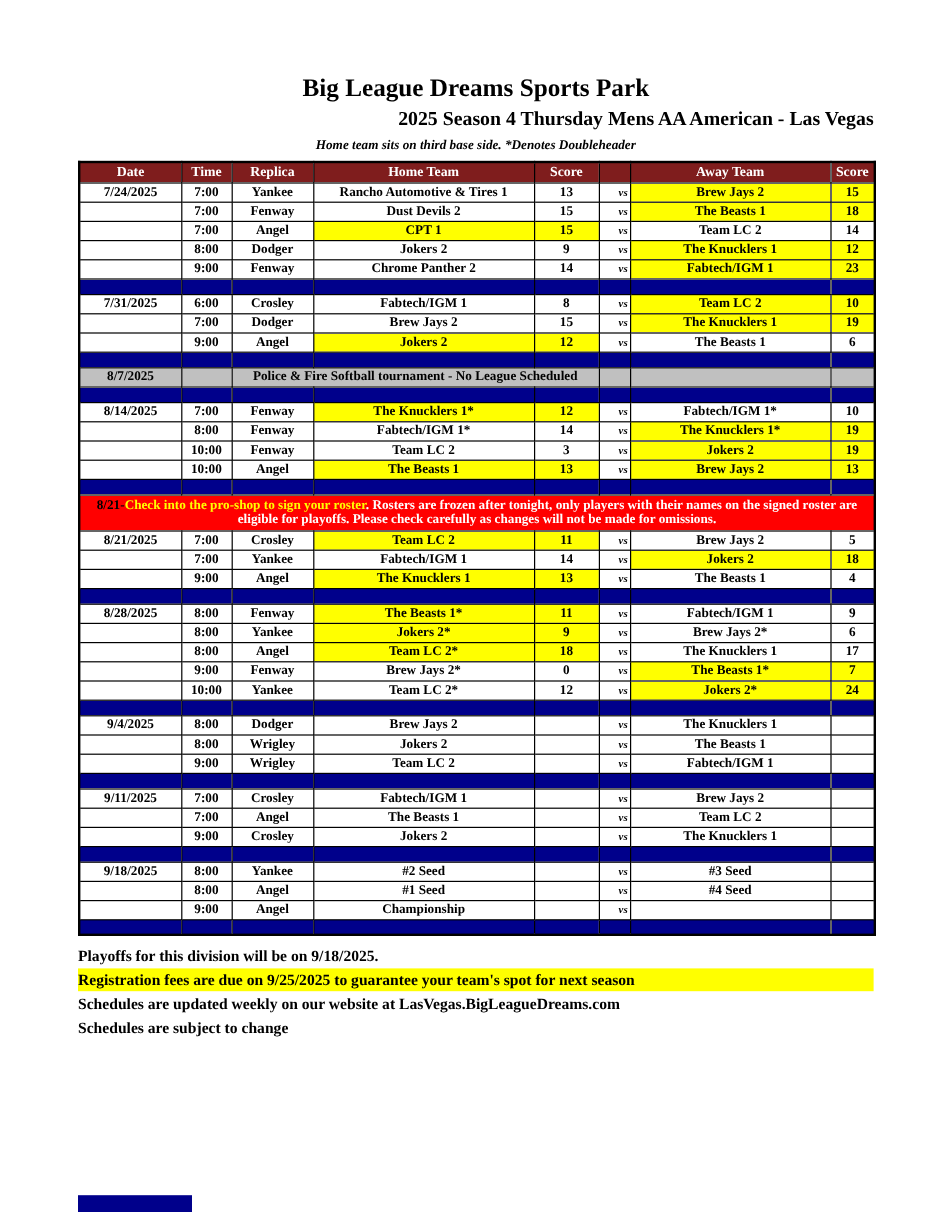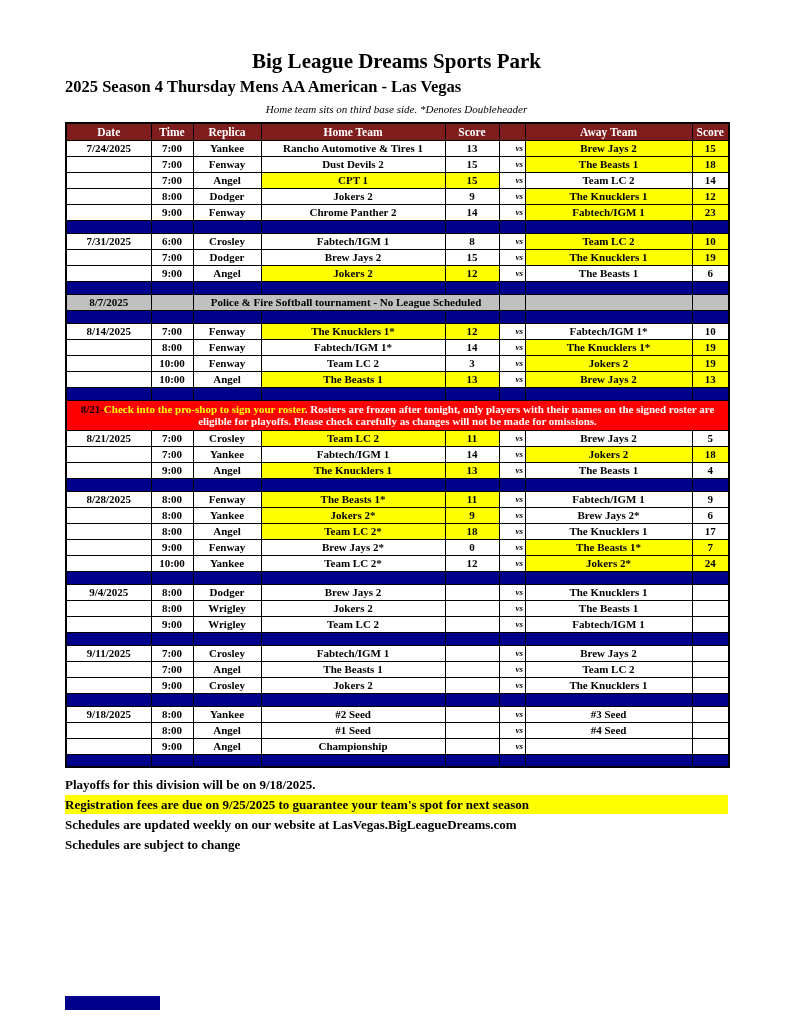--- a/index.html
+++ b/index.html
@@ -3,25 +3,25 @@
 <meta charset="utf-8">
 <style>
   * { box-sizing: border-box; }
   html,body { margin:0; padding:0; background:#ffffff; }
   body {
     width:791px; height:1024px;
     font-family:"Liberation Serif", serif;
     position:relative;
   }
   .page { position:absolute; inset:0; background:#fff; }
-  .content { position:absolute; left:65px; top:48px; width:663px; }
+  .content { position:absolute; left:65px; top:60px; width:663px; }
 
   .title  { text-align:center; font-size:21px; font-weight:bold; color:#000; line-height:26px; }
-  .subtitle{ text-align:left; font-size:16.5px; font-weight:bold; color:#000; line-height:22px; margin-top:2px; }
-  .note   { text-align:center; font-size:11px; font-weight:normal; font-style:italic; color:#000; line-height:15px; margin:4px 0 5px 0; }
+  .subtitle{ text-align:right; font-size:16.5px; font-weight:bold; color:#000; line-height:22px; margin-top:2px; }
+  .note   { text-align:center; font-size:11px; font-weight:bold; font-style:italic; color:#000; line-height:15px; margin:4px 0 5px 0; }
 
   table.sched {
     width:663px; border-collapse:collapse; table-layout:fixed;
     border:2px solid #000;
   }
   .sched th, .sched td {
     border:1px solid #000;
     font-weight:bold; font-size:11px; color:#000;
     text-align:center; vertical-align:middle;
     padding:0 2px; height:16px;

